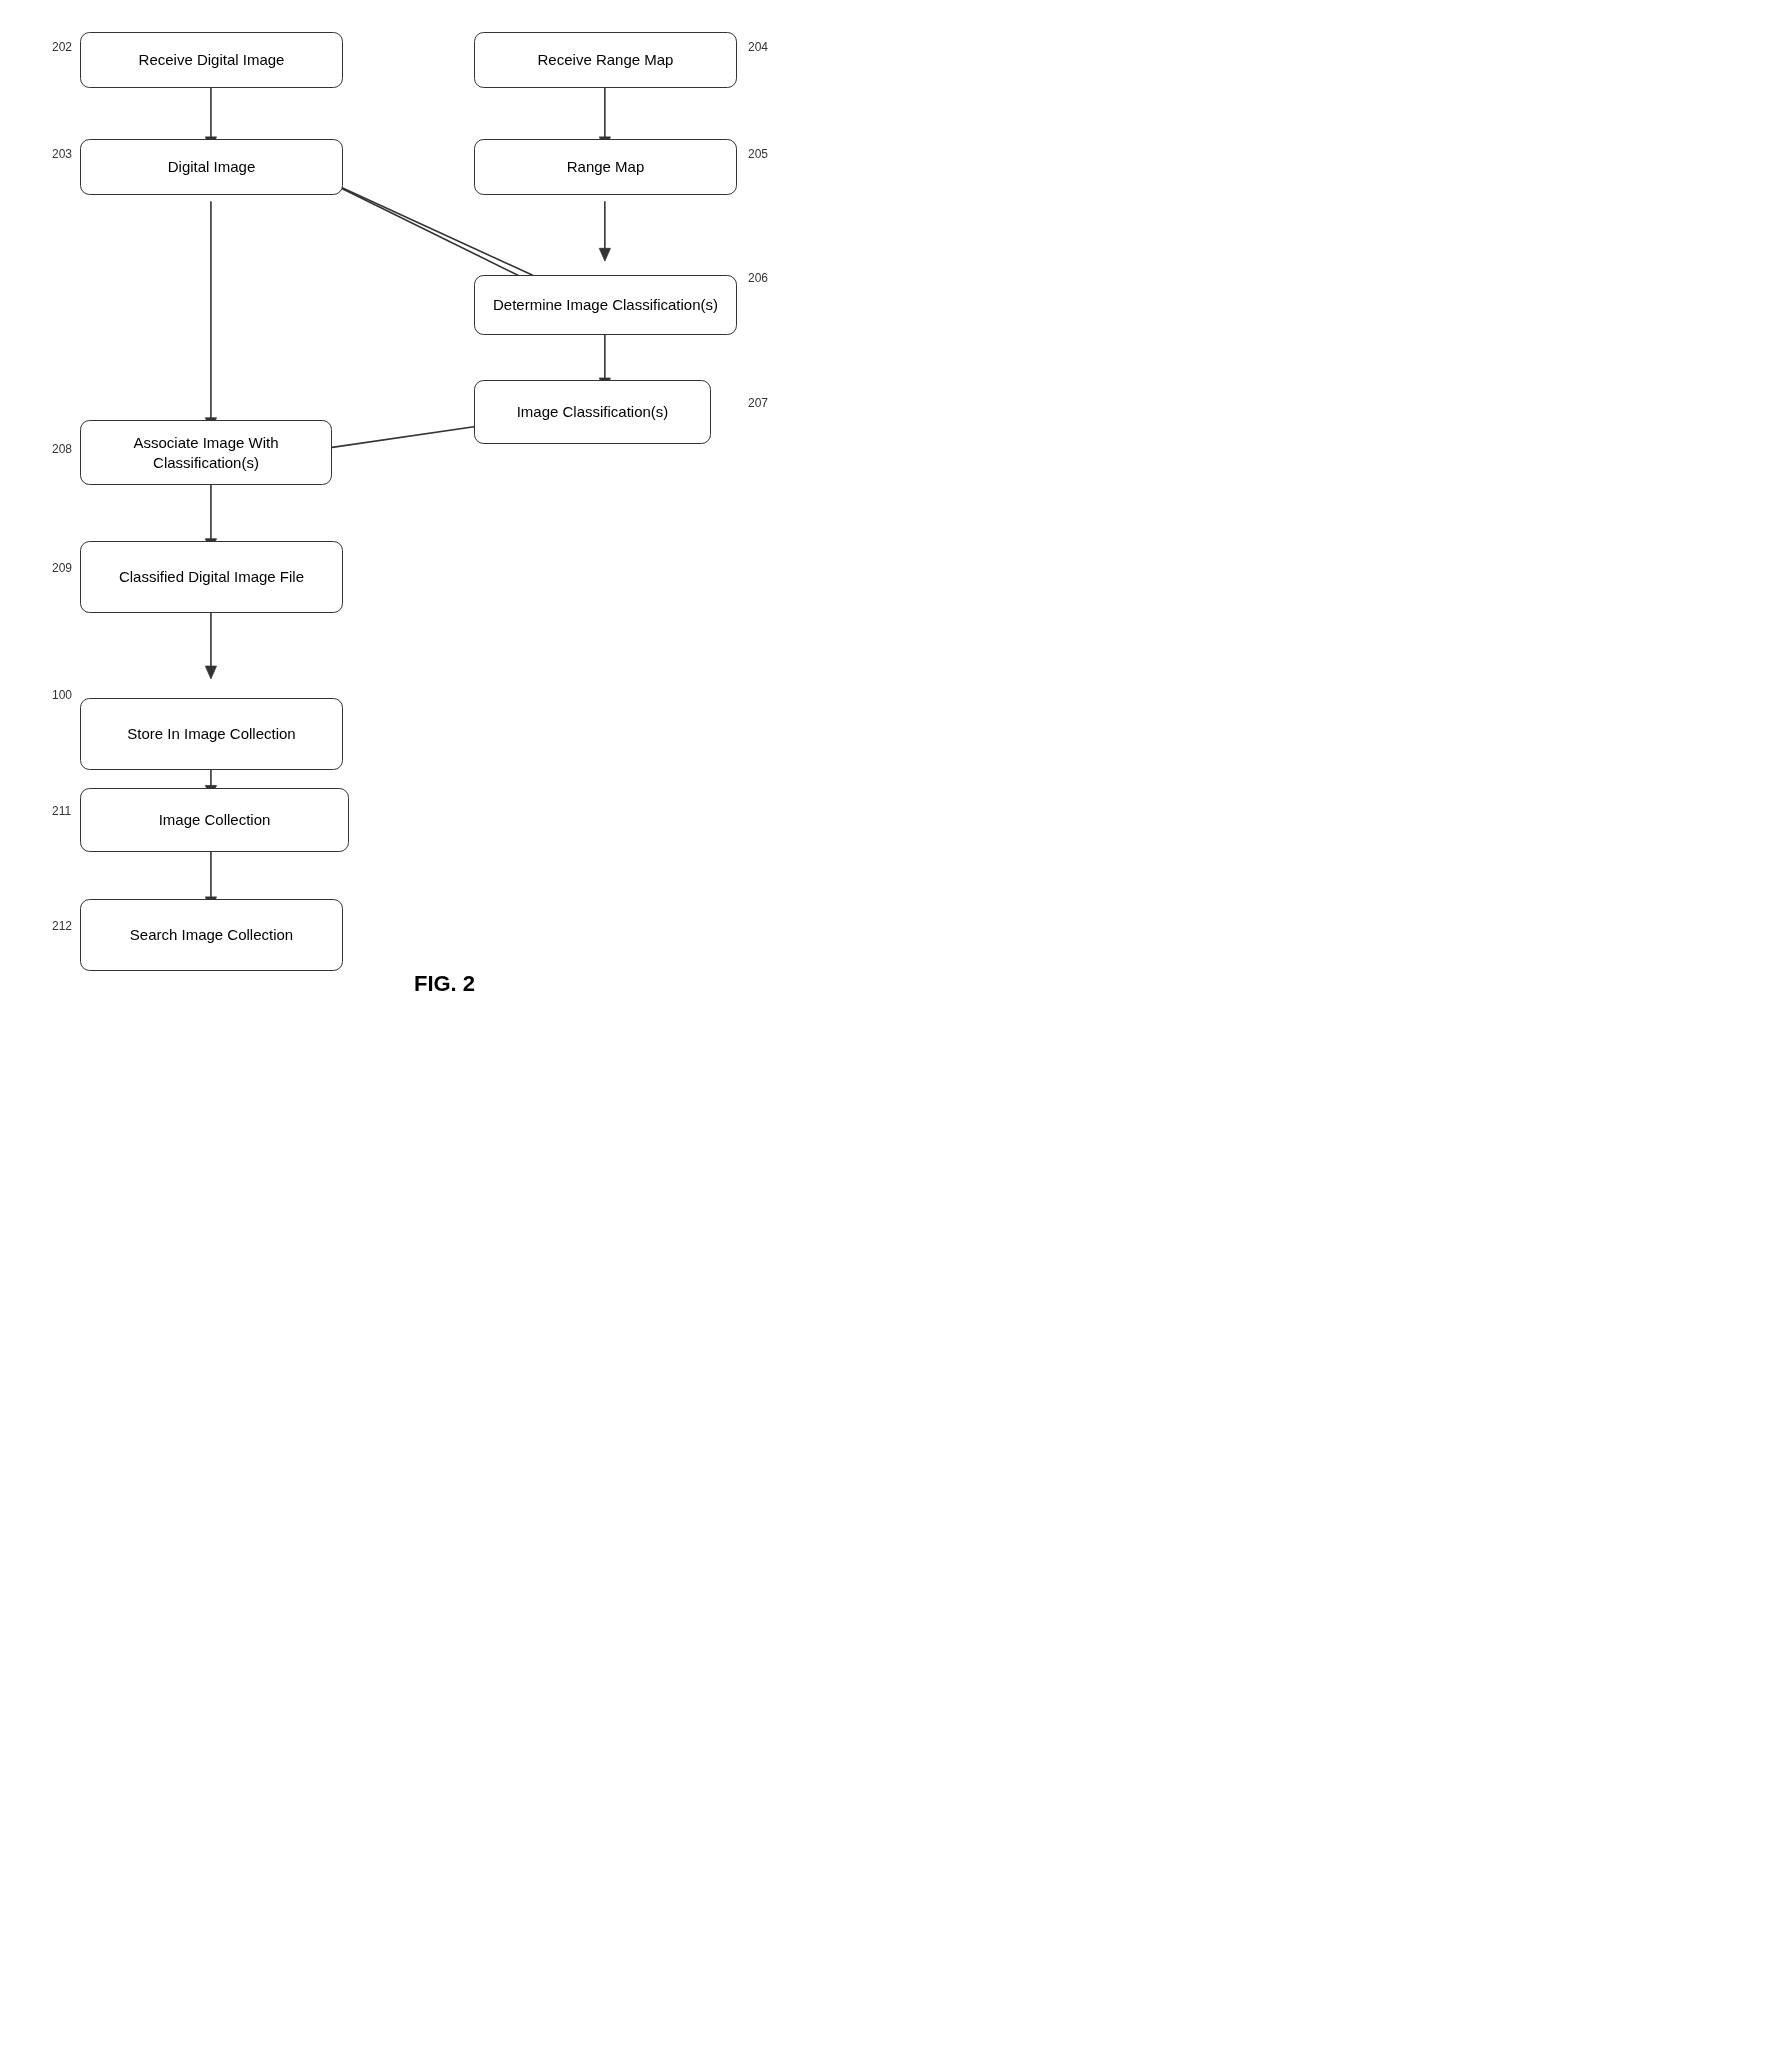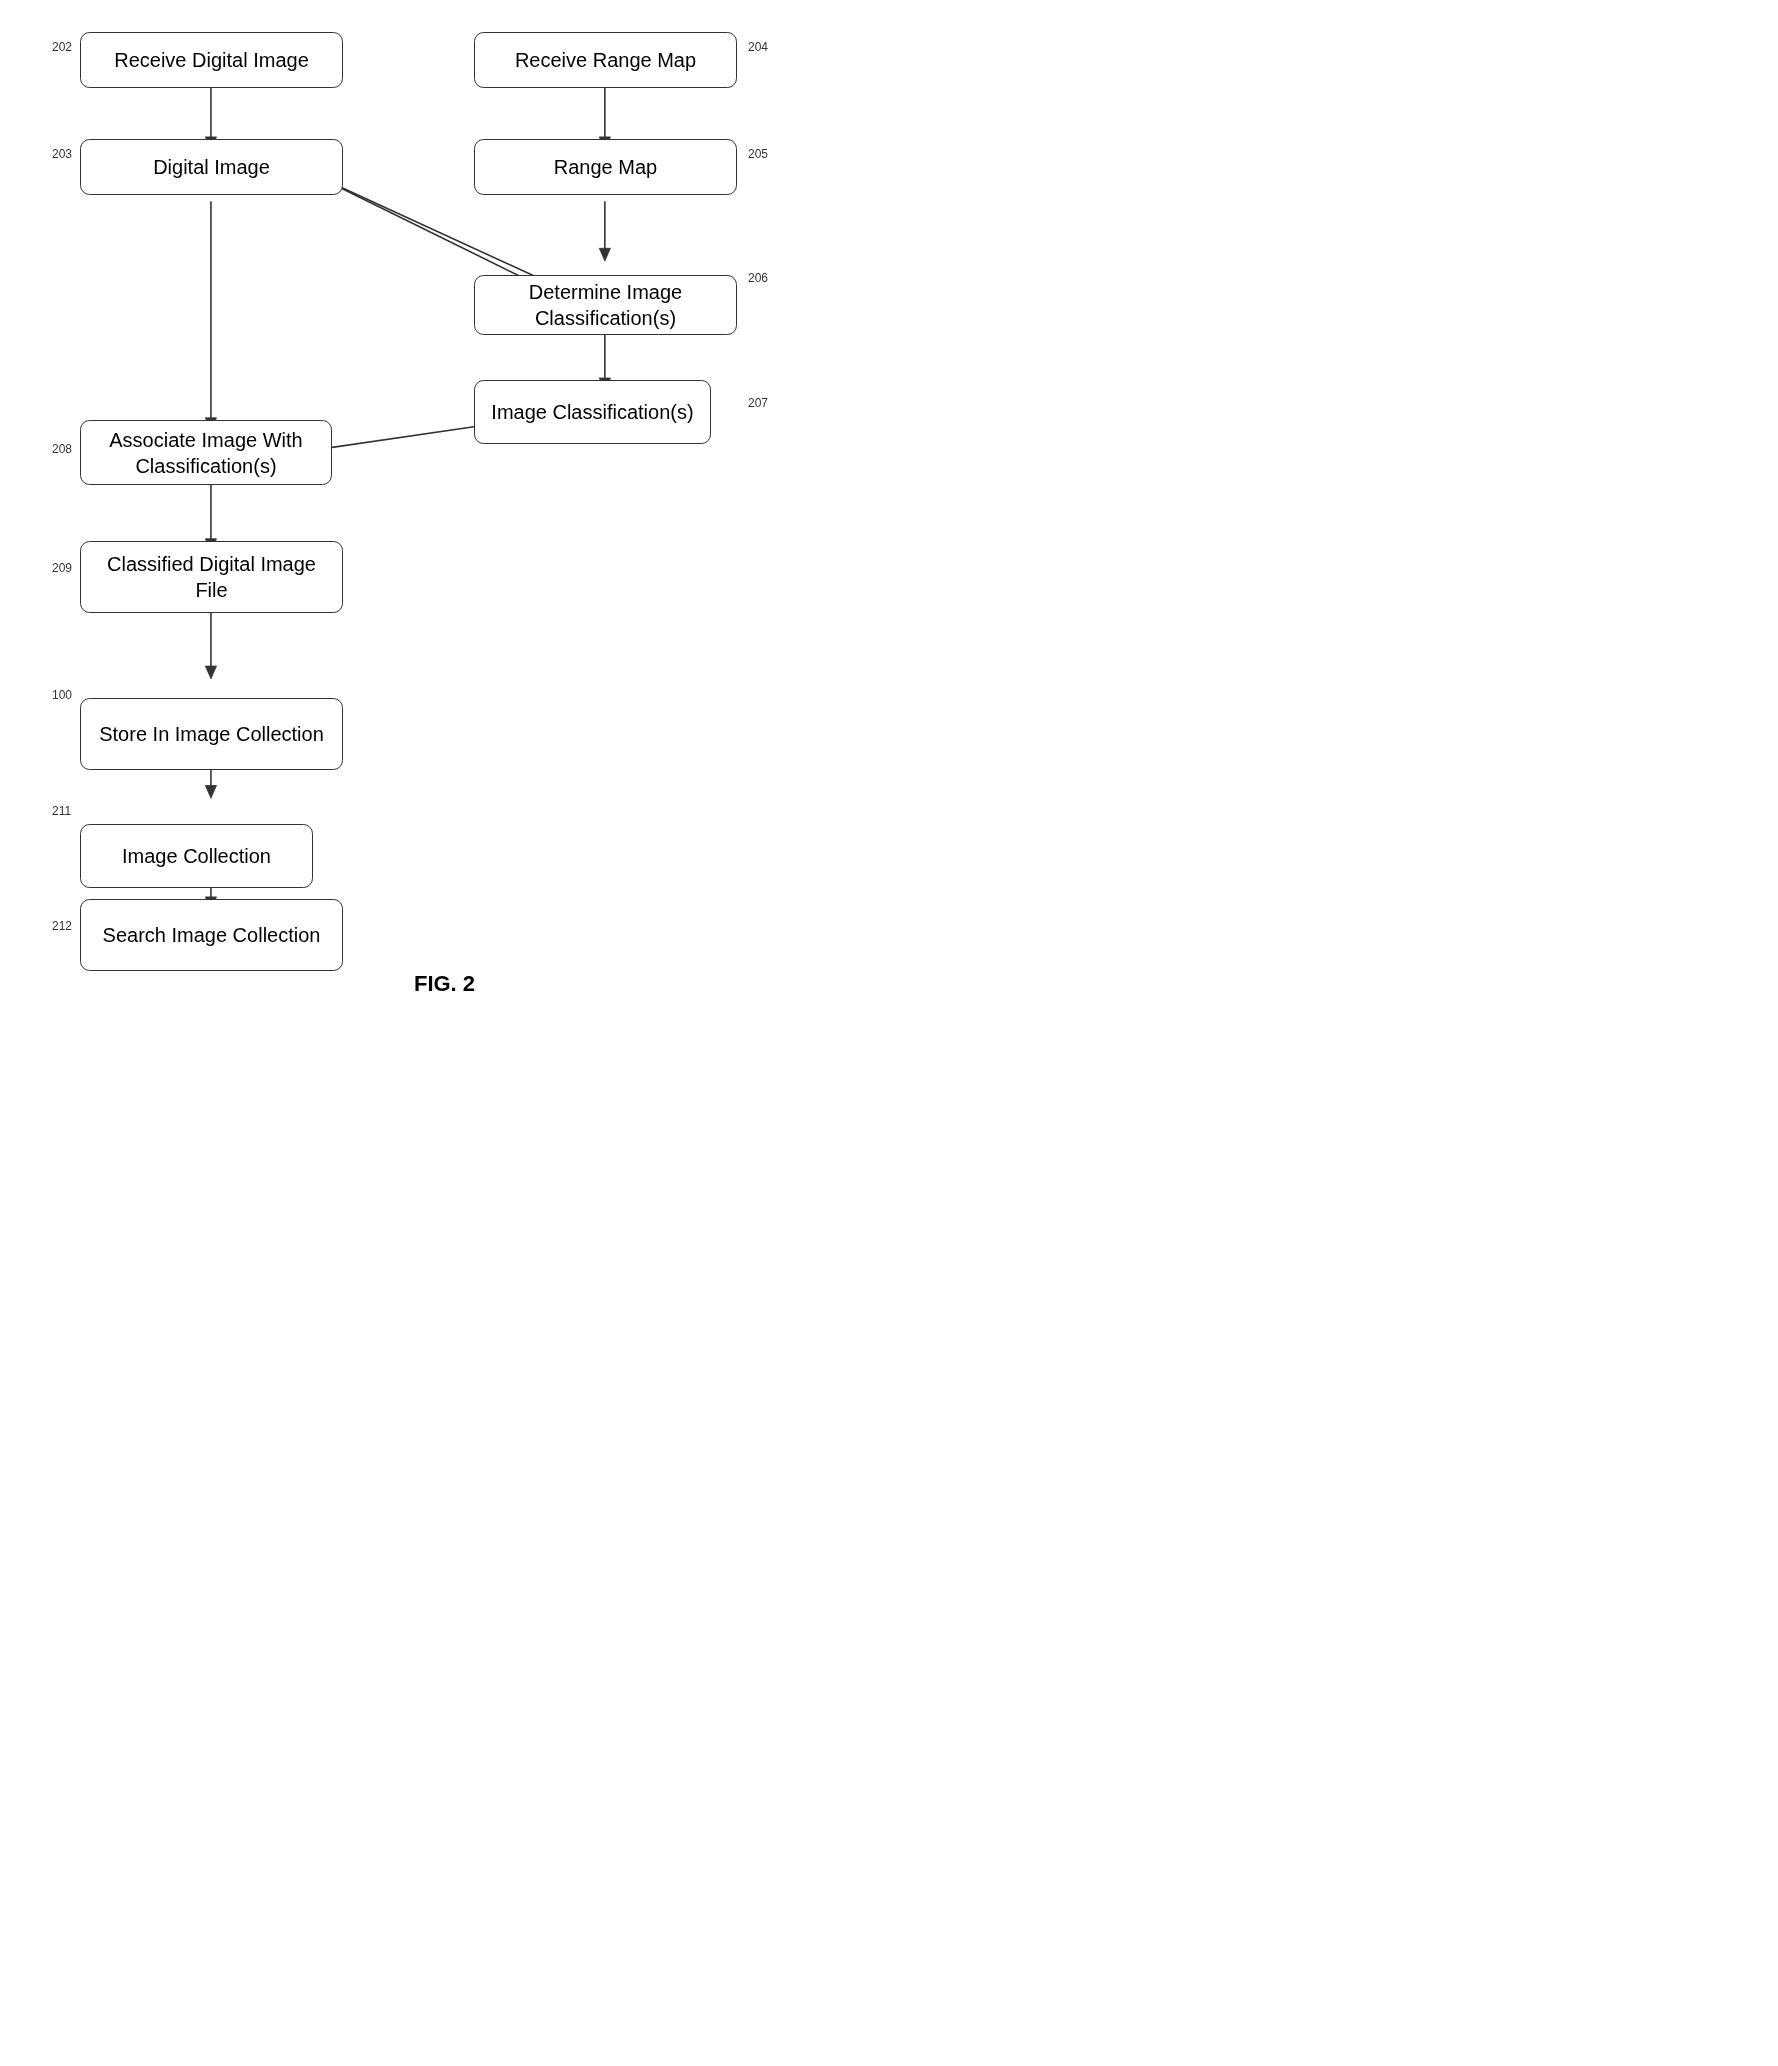--- a/index.html
+++ b/index.html
@@ -18,21 +18,21 @@
     }
     .box {
       position: absolute;
       border: 1.6px solid #333;
       border-radius: 9.6px;
       background: #fff;
       display: flex;
       align-items: center;
       justify-content: center;
       text-align: center;
-      font-size: 20px;
+      font-size: 15px;
       line-height: 1.3;
       padding: 6.4px 9.6px;
     }
     .label {
       position: absolute;
       font-size: 12px;
       color: #333;
     }
     
     svg.arrows {
@@ -140,21 +140,21 @@
   <div class="box" style="left:80px; top:541px; width:263px; height:72px;">
     <span>Classified Digital Image File</span>
   </div>
   <span class="label" style="left:52px; top:561px;">209</span>
 
   <div class="box" style="left:80px; top:698px; width:263px; height:72px;">
     <span>Store In Image Collection</span>
   </div>
   <span class="label" style="left:52px; top:688px;">100</span>
 
-  <div class="box" style="left:80px; top:788px; width:233px; height:64px;margin-top:36px;">
+  <div class="box" style="left:80px; top:788px; width:269px; height:64px;">
     <span>Image Collection</span>
   </div>
   <span class="label" style="left:52px; top:804px;">211</span>
 
   <div class="box" style="left:80px; top:899px; width:263px; height:72px;">
     <span>Search Image Collection</span>
   </div>
   <span class="label" style="left:52px; top:919px;">212</span>
 
 </div>

